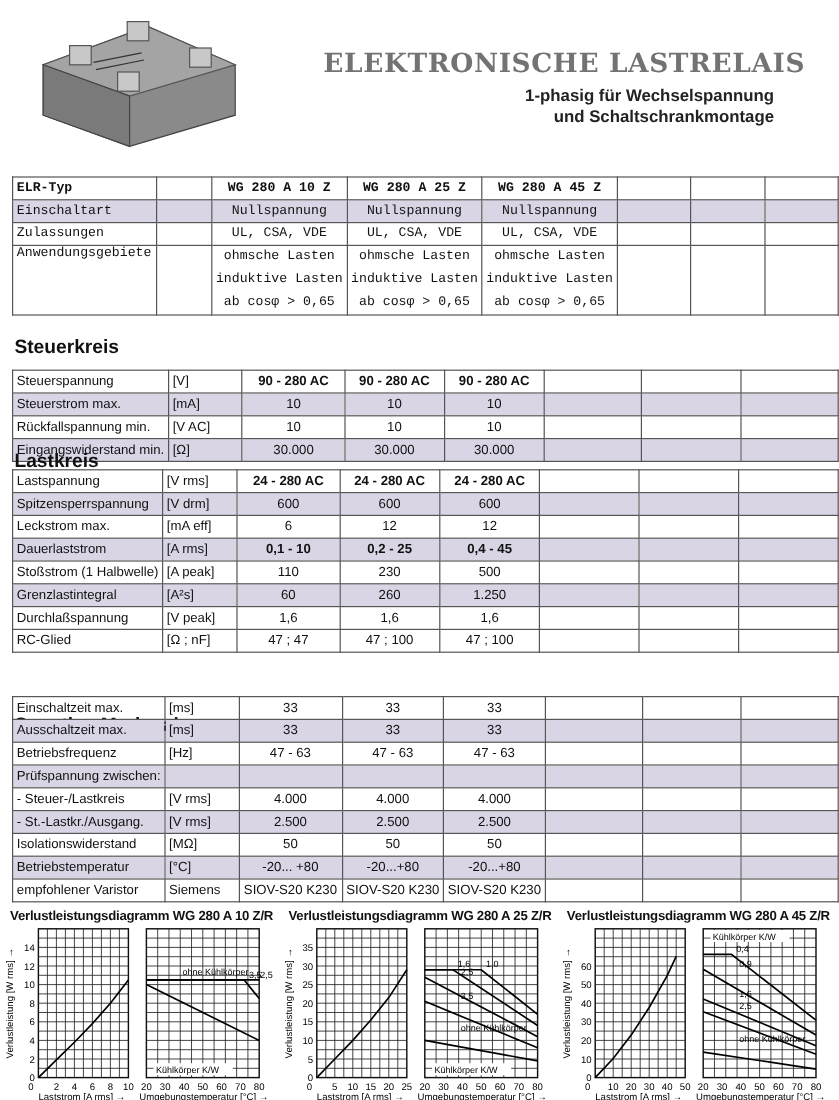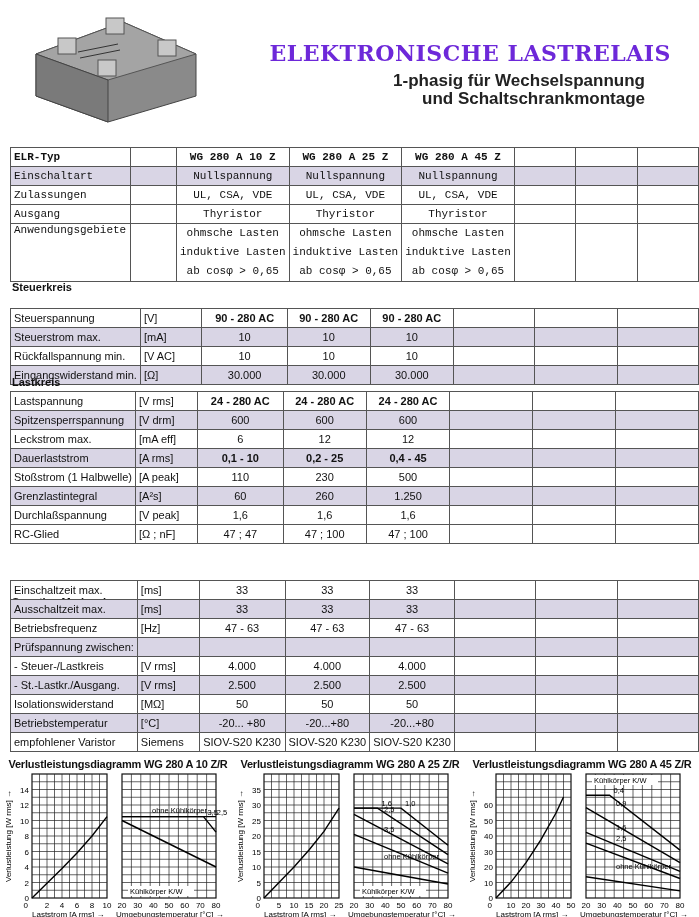--- a/index.html
+++ b/index.html
@@ -1,30 +1,30 @@
 <!DOCTYPE html>
 <html><head>
 <meta charset="utf-8">
 <style>
   * { box-sizing: border-box; margin: 0; padding: 0; }
   body { width: 699px; height: 917px; background: #ffffff; font-family: "Liberation Sans", sans-serif; color: #111; position: relative; overflow: hidden; }
   .header { position: absolute; left: 0; top: 0; width: 699px; height: 140px; }
   .relay { position: absolute; left: 28px; top: 14px; width: 170px; height: 110px; }
-  .title { position: absolute; right: 28px; top: 40px; font-family: "DejaVu Serif", serif; font-weight: bold; font-size: 22px; letter-spacing: 0.5px; color: #6d28d9; }
-  .sub1, .sub2 { position: absolute; right: 54px; font-weight: bold; font-size: 17px; color: #222; }
+  .title { position: absolute; right: 28px; top: 40px; font-family: "DejaVu Serif", serif; font-weight: bold; font-size: 22px; letter-spacing: 0.5px; color: #737373; }
+  .sub1, .sub2 { position: absolute; right: 54px; font-weight: bold; font-size: 14px; color: #222; }
   .sub1 { top: 71px; }
   .sub2 { top: 89px; right: 54px; }
 
   table.spec { position: absolute; left: 10px; border-collapse: collapse; table-layout: fixed; font-size: 11px; }
   table.spec td { border: 1px solid #555; height: 19px; padding: 0 3px; white-space: nowrap; overflow: hidden; }
   table.spec td.c { text-align: center; }
   table.spec tr.shade td { background: #d9d5e5; }
   table.spec tr.bold td.c { font-weight: bold; margin-top: 11px; }
   table.spec td.hdr { font-weight: bold; }
-  .section { position: absolute; left: 12px; font-weight: bold; font-size: 11px; }
+  .section { position: absolute; left: 12px; font-weight: bold; font-size: 16px; }
   .multi div { height: 19px; line-height: 19px; }
 
   .chart { position: absolute; top: 758px; width: 232px; height: 159px; }
   .chart-title { position: absolute; left: 0; top: 0; width: 232px; text-align: center; font-size: 11px; font-weight: bold; letter-spacing: -0.2px; }
   .chart svg { position: absolute; left: 0; top: 0; }
 </style>
 </head>
 <body>
 
 <div class="header">
@@ -75,30 +75,20 @@
     <td></td>
         <td></td>
         <td></td>
   </tr>
   <tr>
     <td>Zulassungen</td>
     <td></td>
     <td class="c">UL, CSA, VDE</td>
     <td class="c">UL, CSA, VDE</td>
     <td class="c">UL, CSA, VDE</td>
-    <td></td>
-        <td></td>
-        <td></td>
-  </tr>
-  <tr>
-    <td>Ausgang</td>
-    <td></td>
-    <td class="c">Thyristor</td>
-    <td class="c">Thyristor</td>
-    <td class="c">Thyristor</td>
     <td></td>
         <td></td>
         <td></td>
   </tr>
   <tr>
     <td style="vertical-align:top;height:57px;">Anwendungsgebiete</td>
     <td></td>
     <td class="c multi">
       <div>ohmsche Lasten</div>
       <div>induktive Lasten</div>

